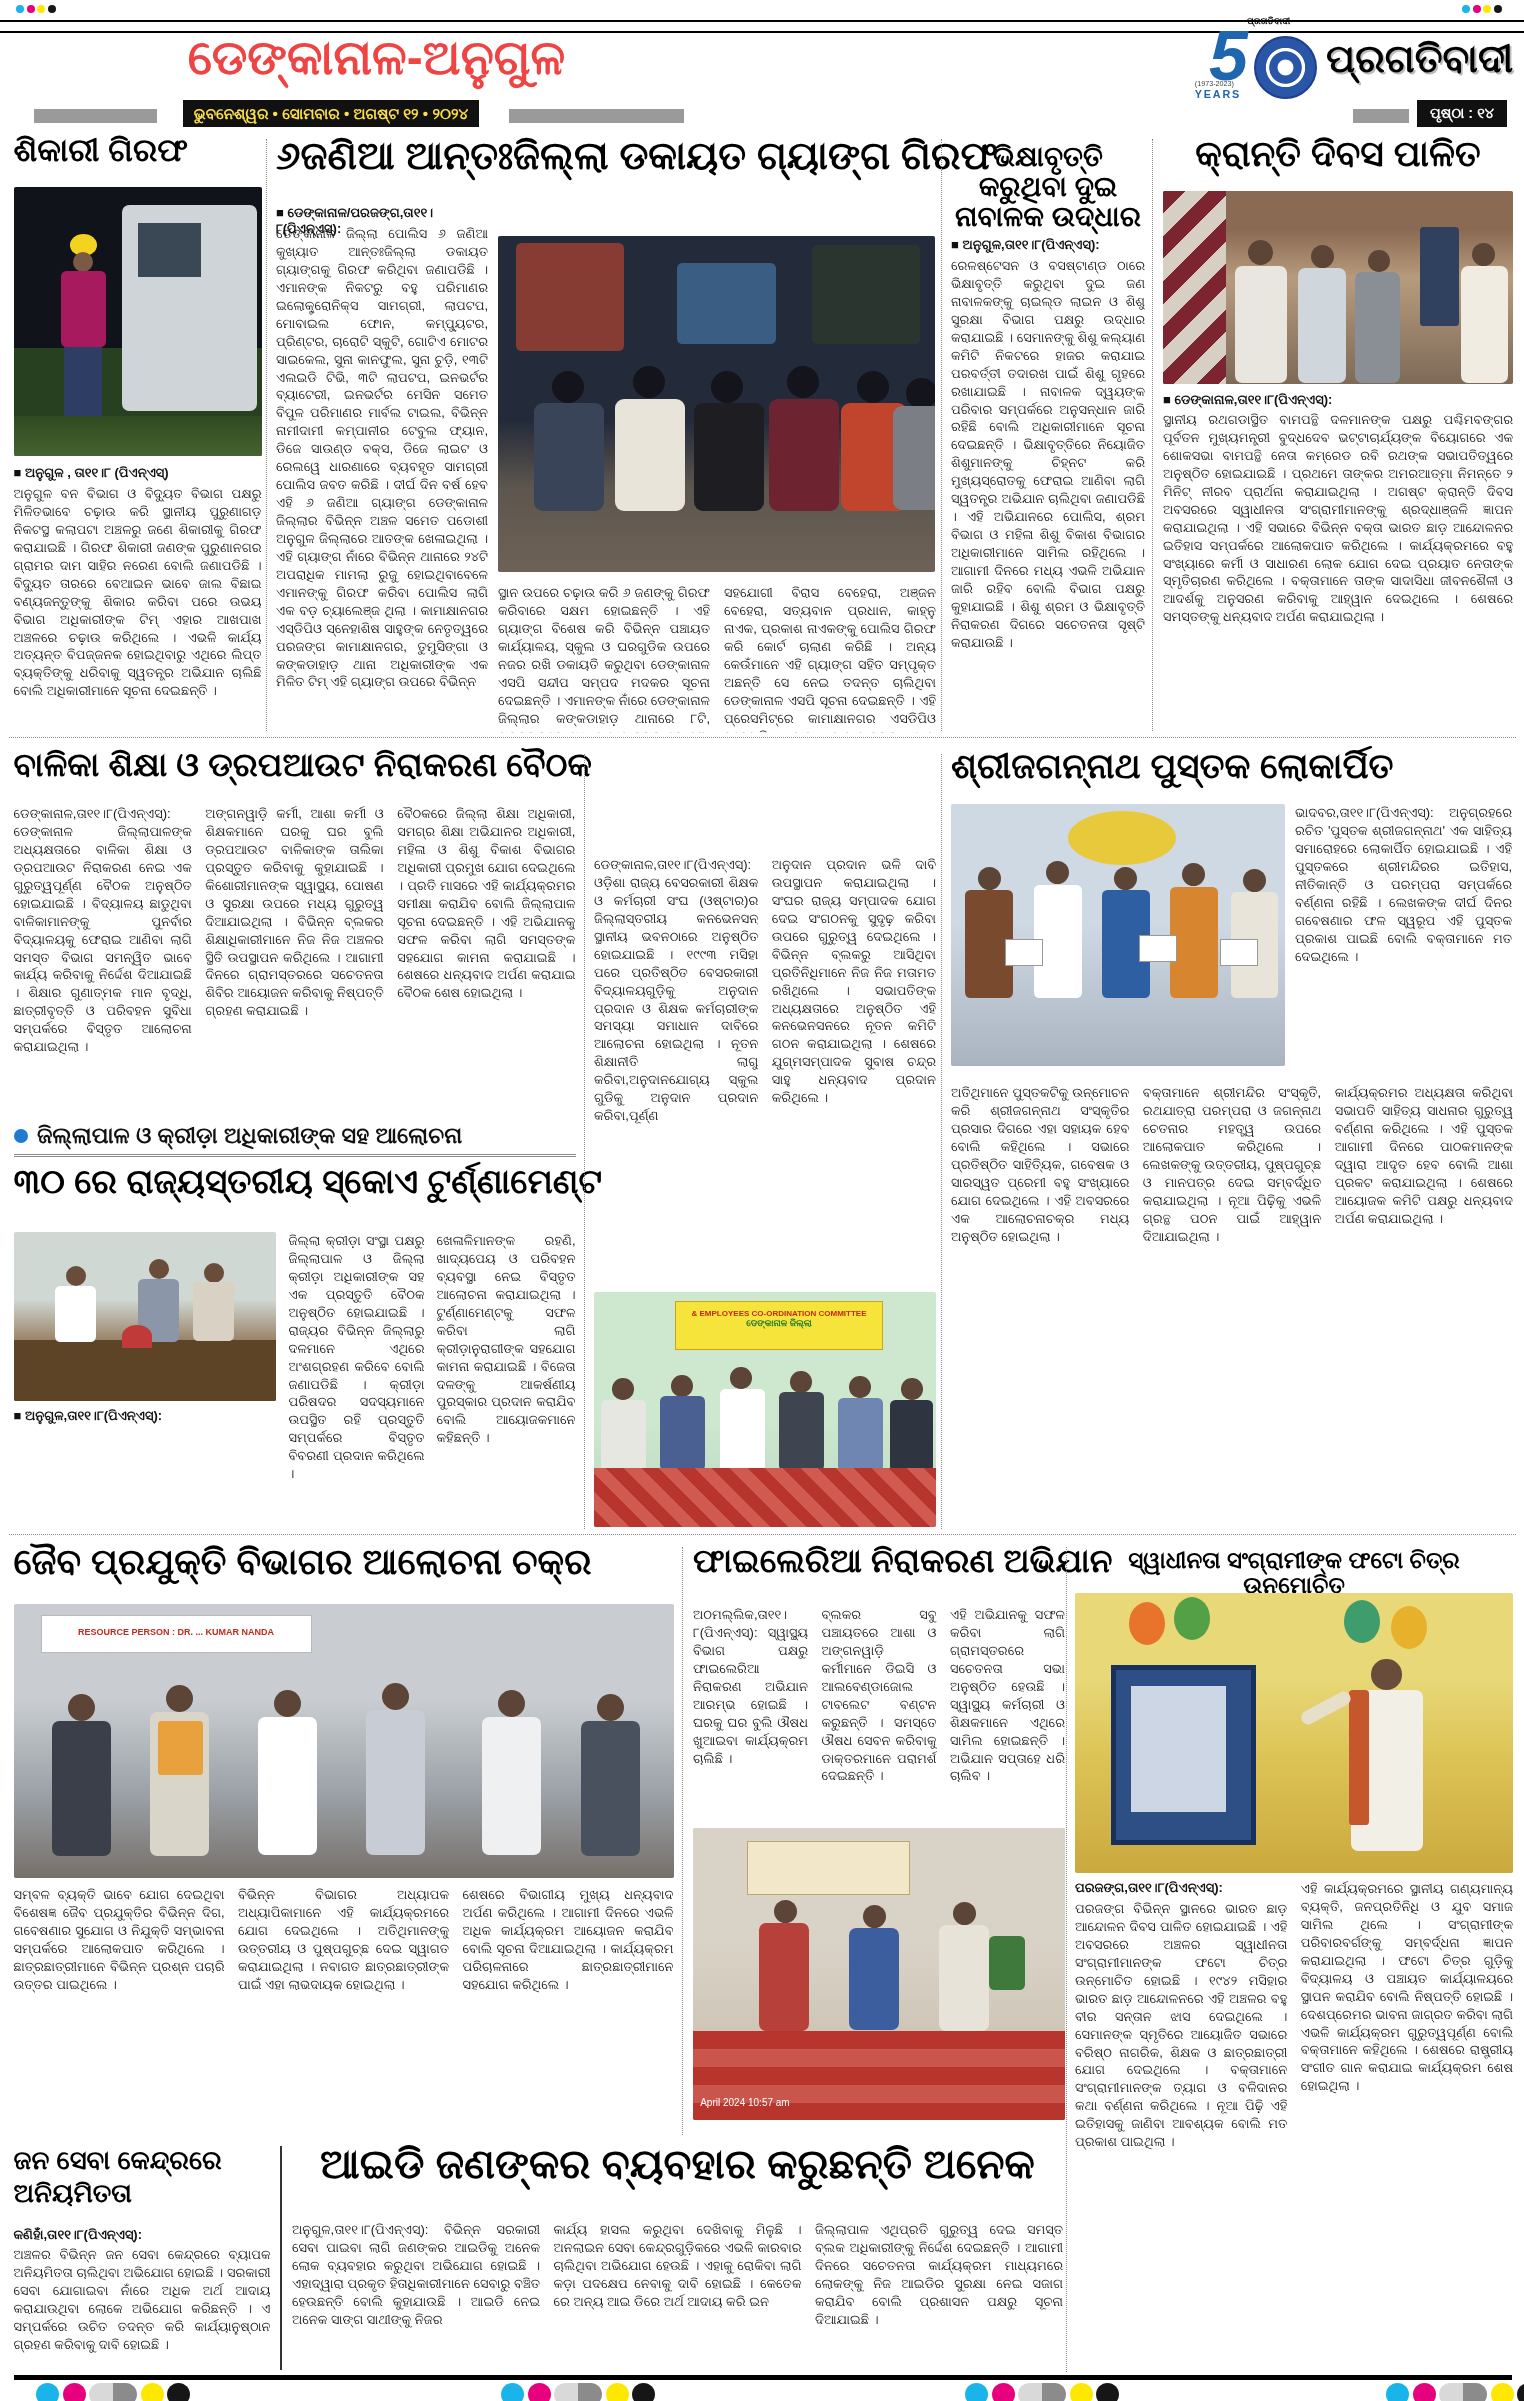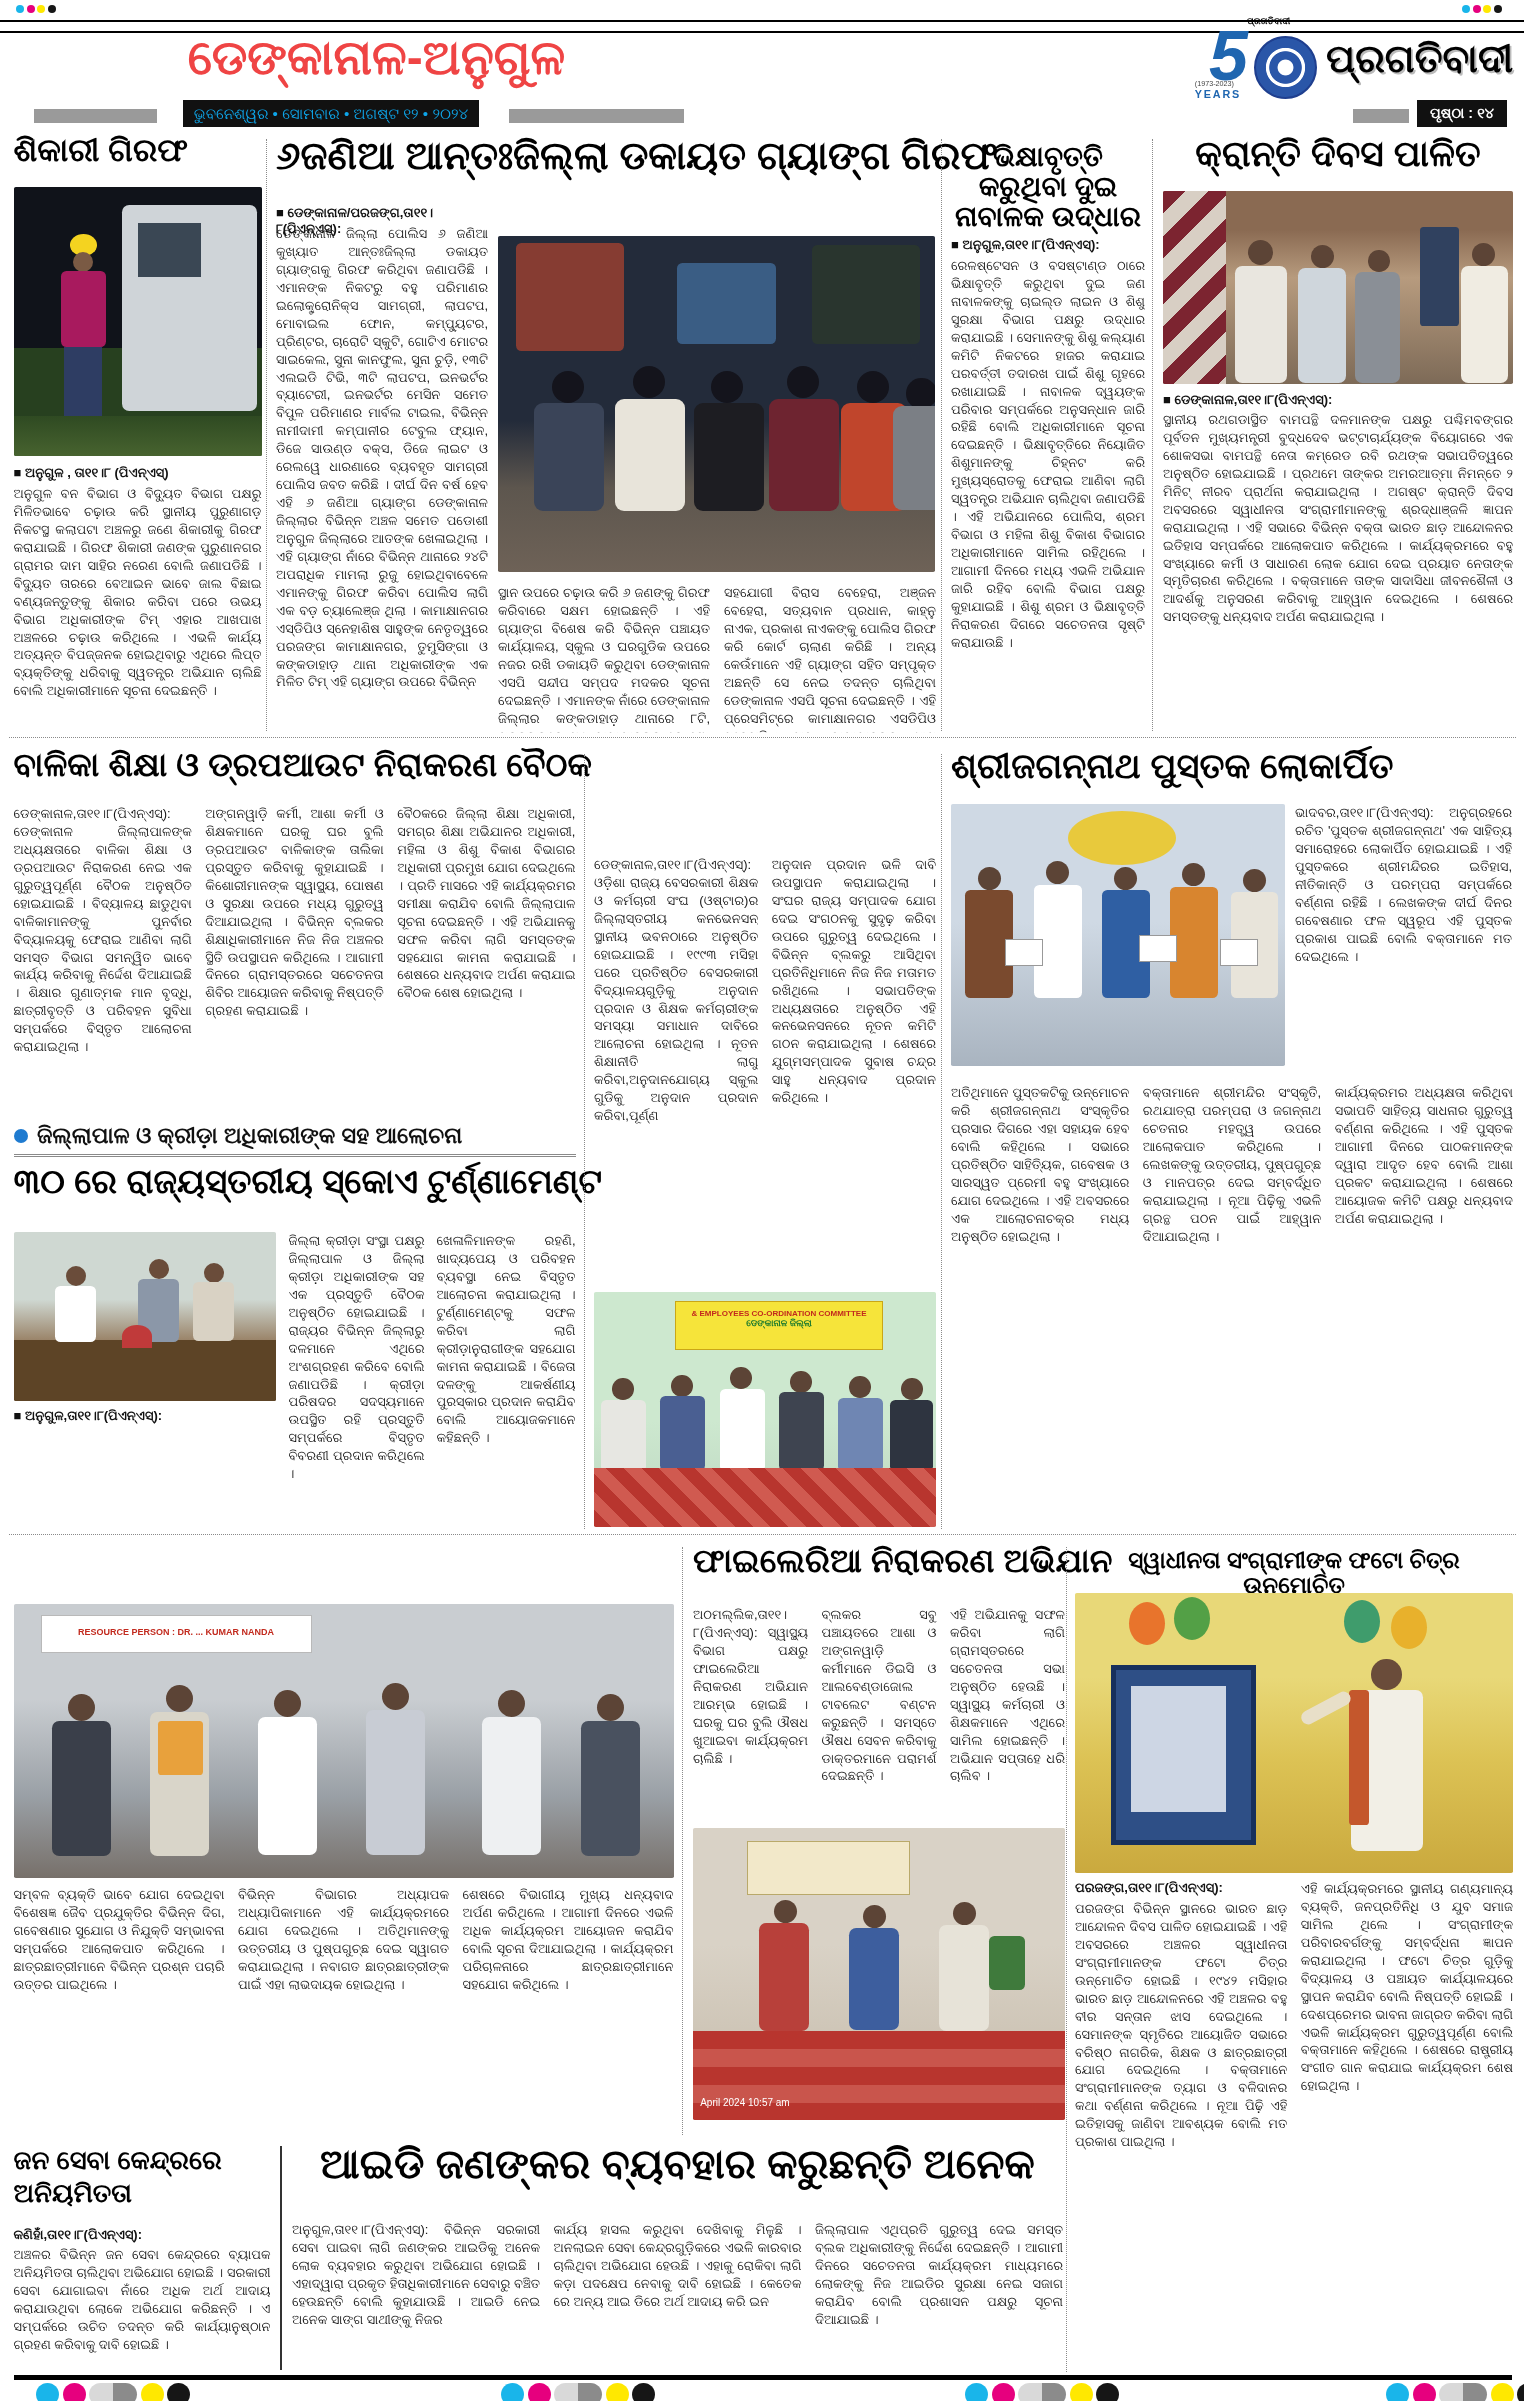--- a/index.html
+++ b/index.html
@@ -52,21 +52,21 @@
   <div class="abs" style="left:1193px;top:16px;width:135px;height:90px">
     <div class="abs" style="left:54px;top:0;font-size:9px;font-weight:bold;color:#000">ପ୍ରଗତିବାଦୀ</div>
     <div class="abs" style="left:16px;top:5.4px;font-size:70px;font-weight:bold;font-style:italic;color:#1f66b0;line-height:1">5</div>
     <div class="abs" style="left:61px;top:20px;width:59px;height:59px;border-radius:50%;border:2.7px solid #1f3f8f;background:radial-gradient(circle at 50% 50%, #ffffff 0 18%, #2a56a8 20% 38%, #ffffff 40% 46%, #2a56a8 48% 70%, #1f3f8f 72% 100%)"></div>
     <div class="abs" style="left:1.8px;top:63px;font-size:7.2px;color:#444">(1973-2023)</div>
     <div class="abs" style="left:1.8px;top:72px;font-size:10.8px;font-weight:bold;letter-spacing:1.8px;color:#1f66b0">YEARS</div>
   </div>
   <div class="abs hl" style="left:1326px;top:38px;width:193px;height:50px;font-size:39px;text-shadow:1.8px 1.8px 0 #bbb">ପ୍ରଗତିବାଦୀ</div>
 
   <div class="abs" style="left:34px;top:109px;width:123px;height:13.5px;background:#9a9a9a"></div>
-  <div class="abs" style="left:183px;top:100px;width:296px;height:27px;background:#111;color:#0ea5e9;font-size:15.2px;font-weight:normal;display:flex;align-items:center;justify-content:center">ଭୁବନେଶ୍ୱର •  ସୋମବାର • ଅଗଷ୍ଟ ୧୨ • ୨୦୨୪</div>
+  <div class="abs" style="left:183px;top:100px;width:296px;height:27px;background:#111;color:#fde047;font-size:15.2px;font-weight:bold;display:flex;align-items:center;justify-content:center">ଭୁବନେଶ୍ୱର •  ସୋମବାର • ଅଗଷ୍ଟ ୧୨ • ୨୦୨୪</div>
   <div class="abs" style="left:509px;top:109px;width:175px;height:13.5px;background:#9a9a9a"></div>
   <div class="abs" style="left:1353px;top:109px;width:56px;height:13.5px;background:#9a9a9a"></div>
   <div class="abs" style="left:1417px;top:100px;width:90px;height:27px;background:#111;color:#fff;font-size:14.4px;font-weight:bold;display:flex;align-items:center;justify-content:center">ପୃଷ୍ଠା : ୧୪</div>
 
   <section class="abs" style="left:13.5px;top:133px;width:248px;height:599px">
     <div class="hl" style="font-size:32px">ଶିକାରୀ ଗିରଫ</div>
     <div class="ph" style="left:0;top:54px;width:248px;height:269px;background:linear-gradient(180deg,#10131a 0 60%,#27401f 60% 100%)">
       <div class="s" style="left:108px;top:18px;width:135px;height:206px;background:#cfd4d8;border-radius:7.2px"></div>
       <div class="s" style="left:124px;top:36px;width:63px;height:54px;background:#3a4754"></div>
       <div class="s head" style="left:56px;top:47px;width:27px;height:21.5px;background:#f4d320"></div>
@@ -219,20 +219,21 @@
     <div class="cols" style="left:0;top:337px;width:562px;height:450px">
       <div class="col body">ଅତିଥିମାନେ ପୁସ୍ତକଟିକୁ ଉନ୍ମୋଚନ କରି ଶ୍ରୀଜଗନ୍ନାଥ ସଂସ୍କୃତିର ପ୍ରସାର ଦିଗରେ ଏହା ସହାୟକ ହେବ ବୋଲି କହିଥିଲେ । ସଭାରେ ପ୍ରତିଷ୍ଠିତ ସାହିତ୍ୟିକ, ଗବେଷକ ଓ ସାରସ୍ୱତ ପ୍ରେମୀ ବହୁ ସଂଖ୍ୟାରେ ଯୋଗ ଦେଇଥିଲେ । ଏହି ଅବସରରେ ଏକ ଆଲୋଚନାଚକ୍ର ମଧ୍ୟ ଅନୁଷ୍ଠିତ ହୋଇଥିଲା ।</div>
       <div class="col body">ବକ୍ତାମାନେ ଶ୍ରୀମନ୍ଦିର ସଂସ୍କୃତି, ରଥଯାତ୍ରା ପରମ୍ପରା ଓ ଜଗନ୍ନାଥ ଚେତନାର ମହତ୍ତ୍ୱ ଉପରେ ଆଲୋକପାତ କରିଥିଲେ । ଲେଖକଙ୍କୁ ଉତ୍ତରୀୟ, ପୁଷ୍ପଗୁଚ୍ଛ ଓ ମାନପତ୍ର ଦେଇ ସମ୍ବର୍ଦ୍ଧିତ କରାଯାଇଥିଲା । ନୂଆ ପିଢ଼ିକୁ ଏଭଳି ଗ୍ରନ୍ଥ ପଠନ ପାଇଁ ଆହ୍ୱାନ ଦିଆଯାଇଥିଲା ।</div>
       <div class="col body">କାର୍ଯ୍ୟକ୍ରମର ଅଧ୍ୟକ୍ଷତା କରିଥିବା ସଭାପତି ସାହିତ୍ୟ ସାଧନାର ଗୁରୁତ୍ୱ ବର୍ଣ୍ଣନା କରିଥିଲେ । ଏହି ପୁସ୍ତକ ଆଗାମୀ ଦିନରେ ପାଠକମାନଙ୍କ ଦ୍ୱାରା ଆଦୃତ ହେବ ବୋଲି ଆଶା ପ୍ରକଟ କରାଯାଇଥିଲା । ଶେଷରେ ଆୟୋଜକ କମିଟି ପକ୍ଷରୁ ଧନ୍ୟବାଦ ଅର୍ପଣ କରାଯାଇଥିଲା ।</div>
     </div>
   </section>
 
   <div class="abs hdot" style="left:9px;top:1534px;width:1507px"></div>
 
   <section class="abs" style="left:13.5px;top:1543px;width:660px;height:594px">
+    <div class="hl" style="font-size:36px;white-space:nowrap">ଜୈବ ପ୍ରଯୁକ୍ତି ବିଭାଗର ଆଲୋଚନା ଚକ୍ର</div>
     <div class="ph" style="left:0;top:61px;width:660px;height:274px;background:linear-gradient(180deg,#c9cdd1 0 35%,#9aa0a6 70%,#77706a 100%)">
       <div class="banner" style="left:27px;top:10.8px;width:269px;height:36px;background:#ffffff;border:0.9px solid #b9b9b9">
         <div style="font-size:9px;font-weight:bold;color:#c22a1e;margin-top:10.8px">RESOURCE PERSON : DR. ... KUMAR NANDA</div>
       </div>
       <div class="s head" style="left:54px;top:90px;width:27px;height:27px;background:#5c4436"></div>
       <div class="s" style="left:38px;top:117px;width:59px;height:135px;background:#3a3f4a;border-radius:7.2px"></div>
       <div class="s head" style="left:152px;top:81px;width:27px;height:27px;background:#5c4436"></div>
       <div class="s" style="left:136px;top:108px;width:59px;height:144px;background:#d9d5c9;border-radius:7.2px"></div>
       <div class="s" style="left:144px;top:117px;width:45px;height:54px;background:#e8a13c;border-radius:3.6px"></div>
       <div class="s head" style="left:260px;top:86px;width:27px;height:27px;background:#5c4436"></div>

